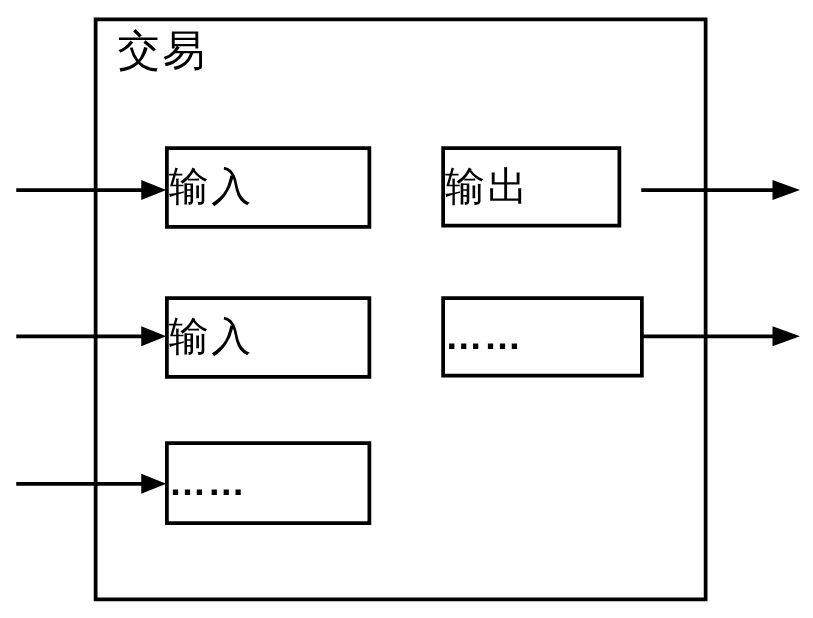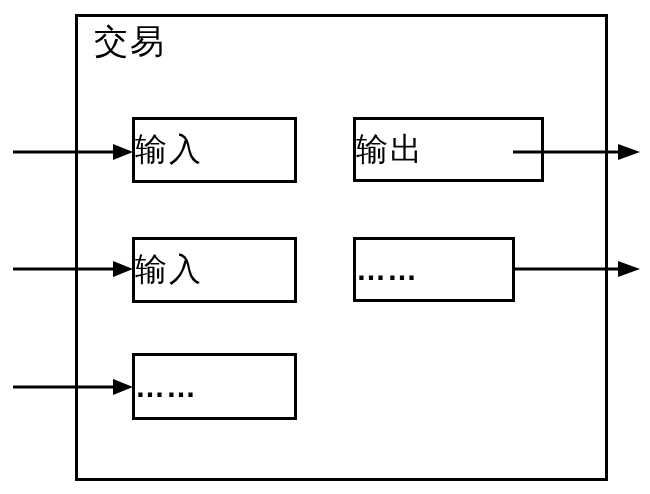--- a/index.html
+++ b/index.html
@@ -12,21 +12,21 @@
     position: relative;
     width: 650px;
     height: 494px;
     background: #ffffff;
     overflow: hidden;
   }
   .outer-box {
     position: absolute;
     left: 75px;
     top: 14px;
-    width: 533px;
+    width: 491px;
     height: 467px;
     border: 3px solid #000000;
     box-sizing: border-box;
     background: transparent;
   }
   .outer-title {
     position: absolute;
     left: 16px;
     top: 6px;
     font-size: 34px;
@@ -50,21 +50,21 @@
   .node.dots {
     font-size: 30px;
     font-weight: bold;
     letter-spacing: 1px;
   }
   
   .input-1 { left: 132px; top: 117px; width: 165px; height: 66px; }
   .input-2 { left: 132px; top: 237px; width: 165px; height: 66px; }
   .input-3 { left: 132px; top: 353px; width: 165px; height: 67px; }
   
-  .output-1 { left: 353px; top: 117px; width: 191px; height: 65px; }
+  .output-1 { left: 353px; top: 117px; width: 144px; height: 65px; }
   .output-2 { left: 353px; top: 237px; width: 162px; height: 65px; }
   .arrow-layer {
     position: absolute;
     left: 0;
     top: 0;
     width: 650px;
     height: 494px;
     pointer-events: none;
   }
 </style>

